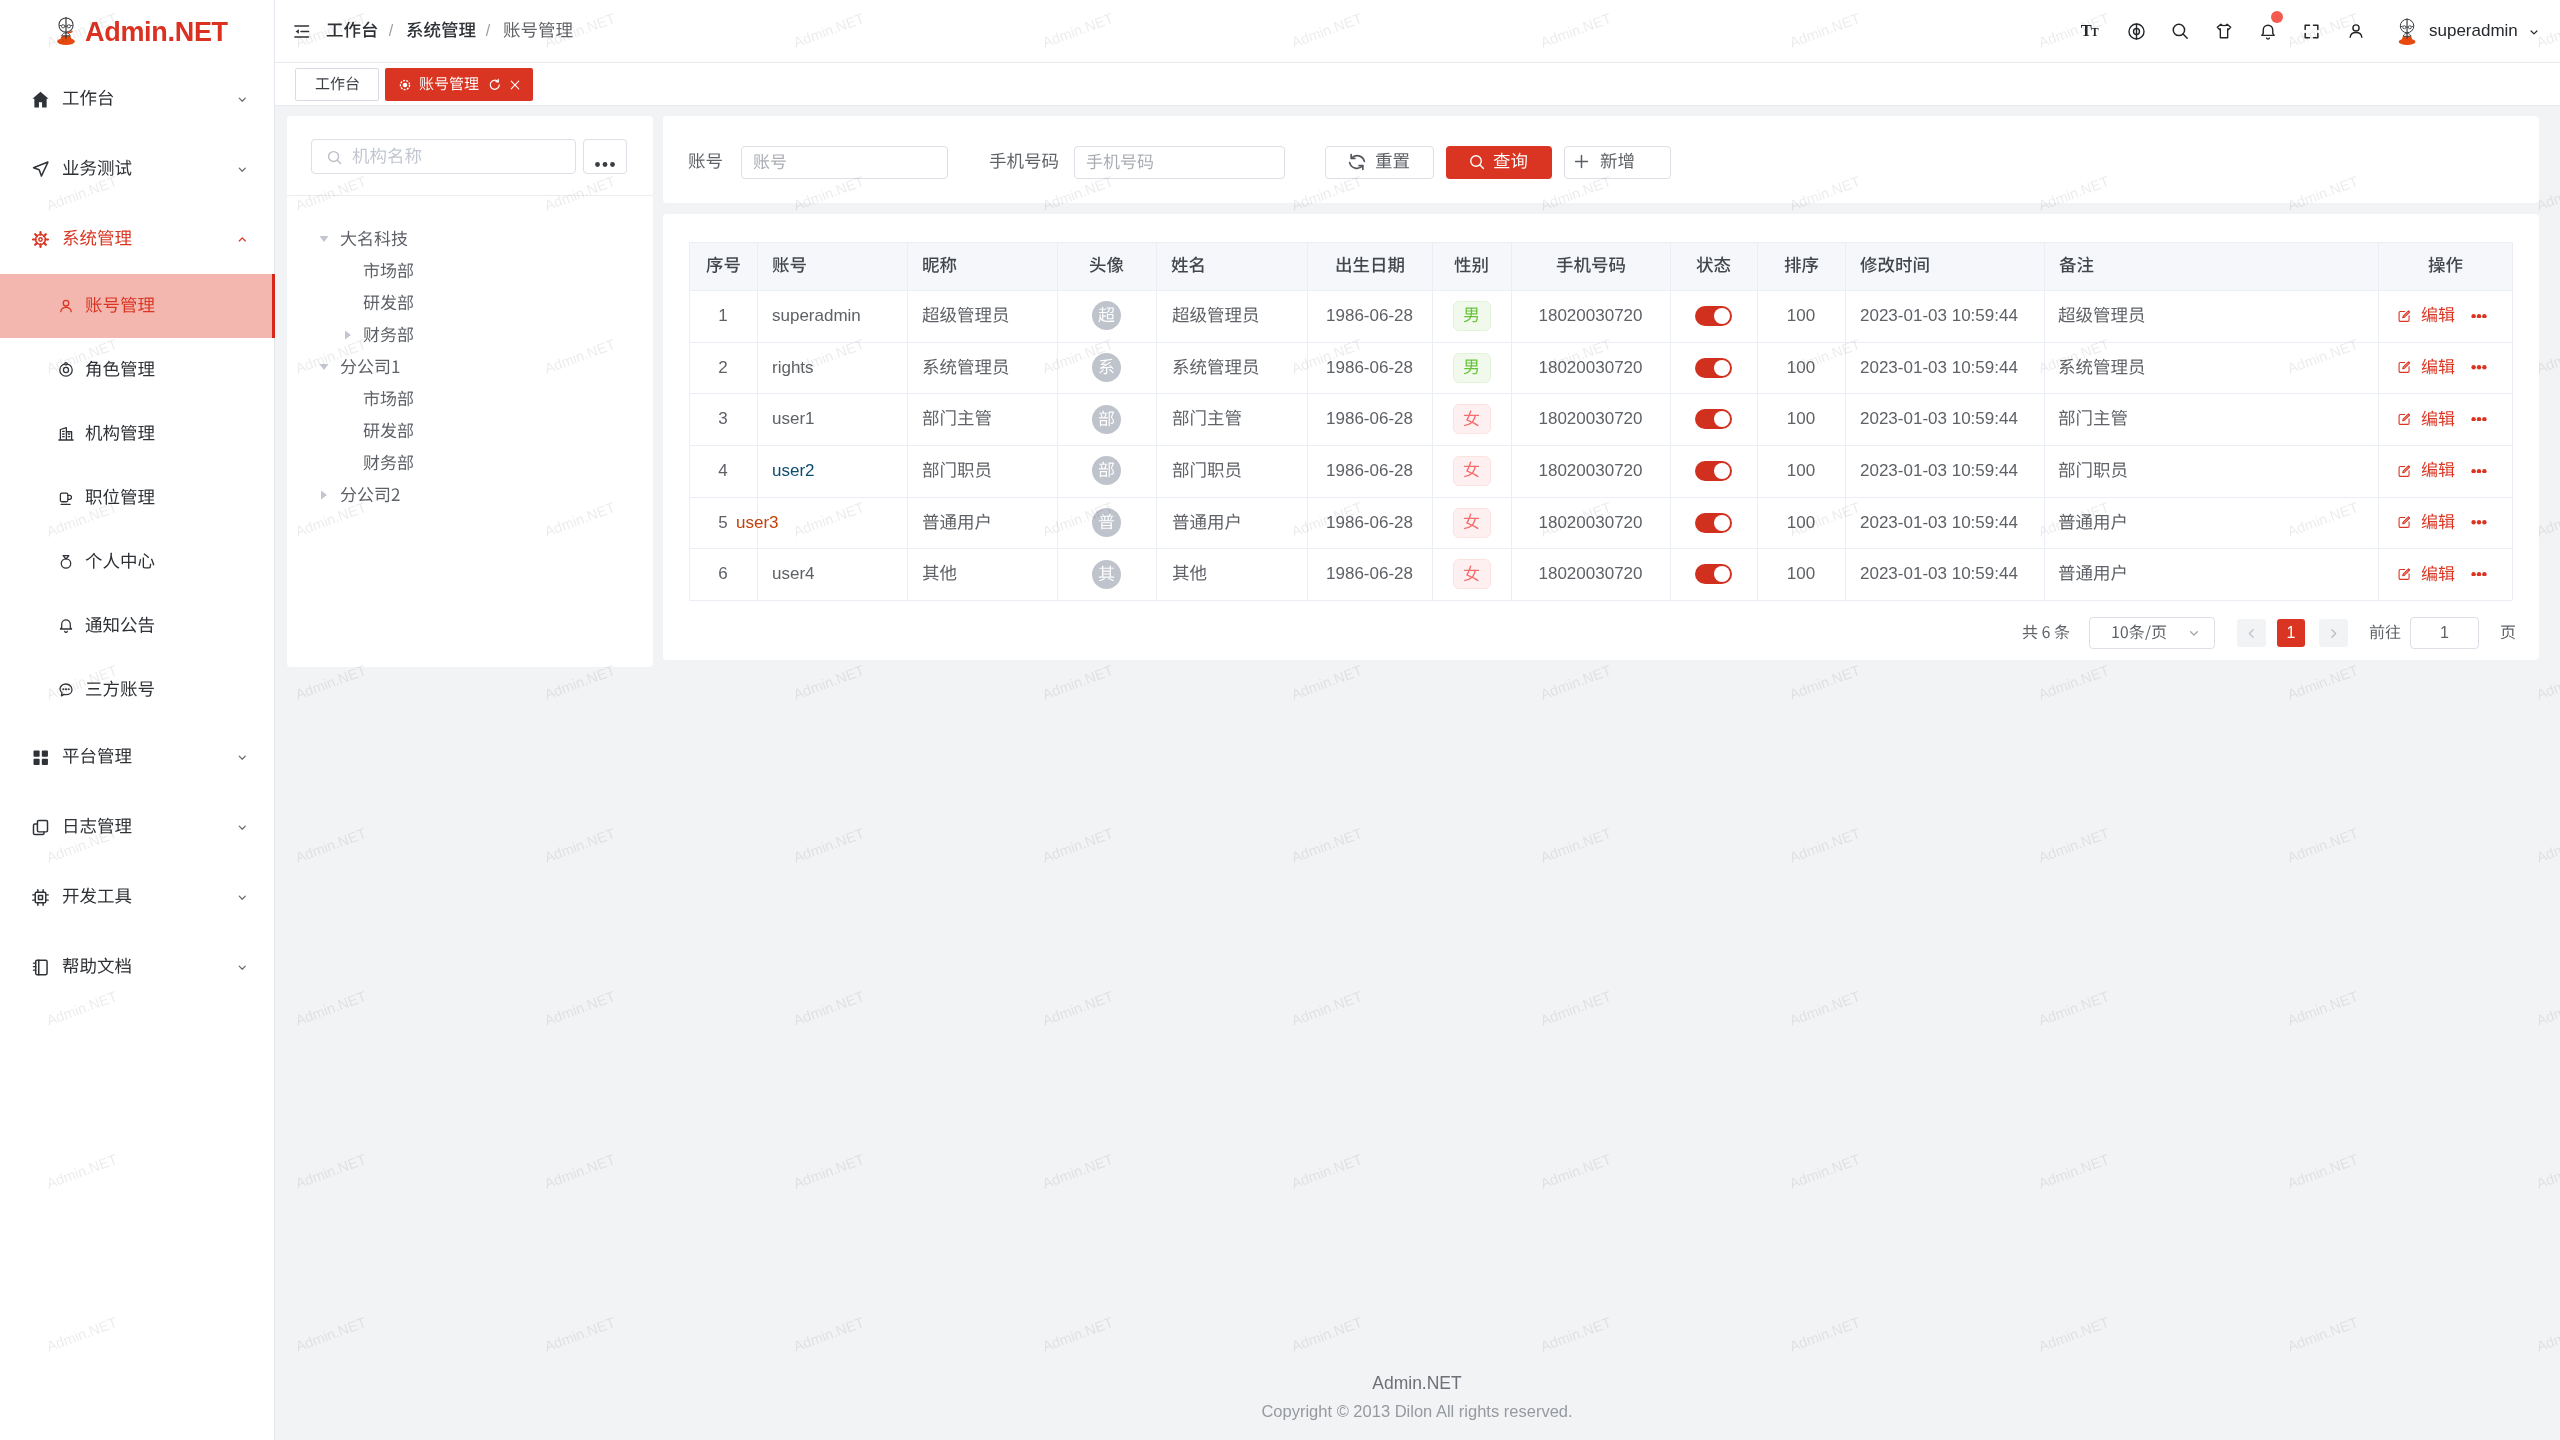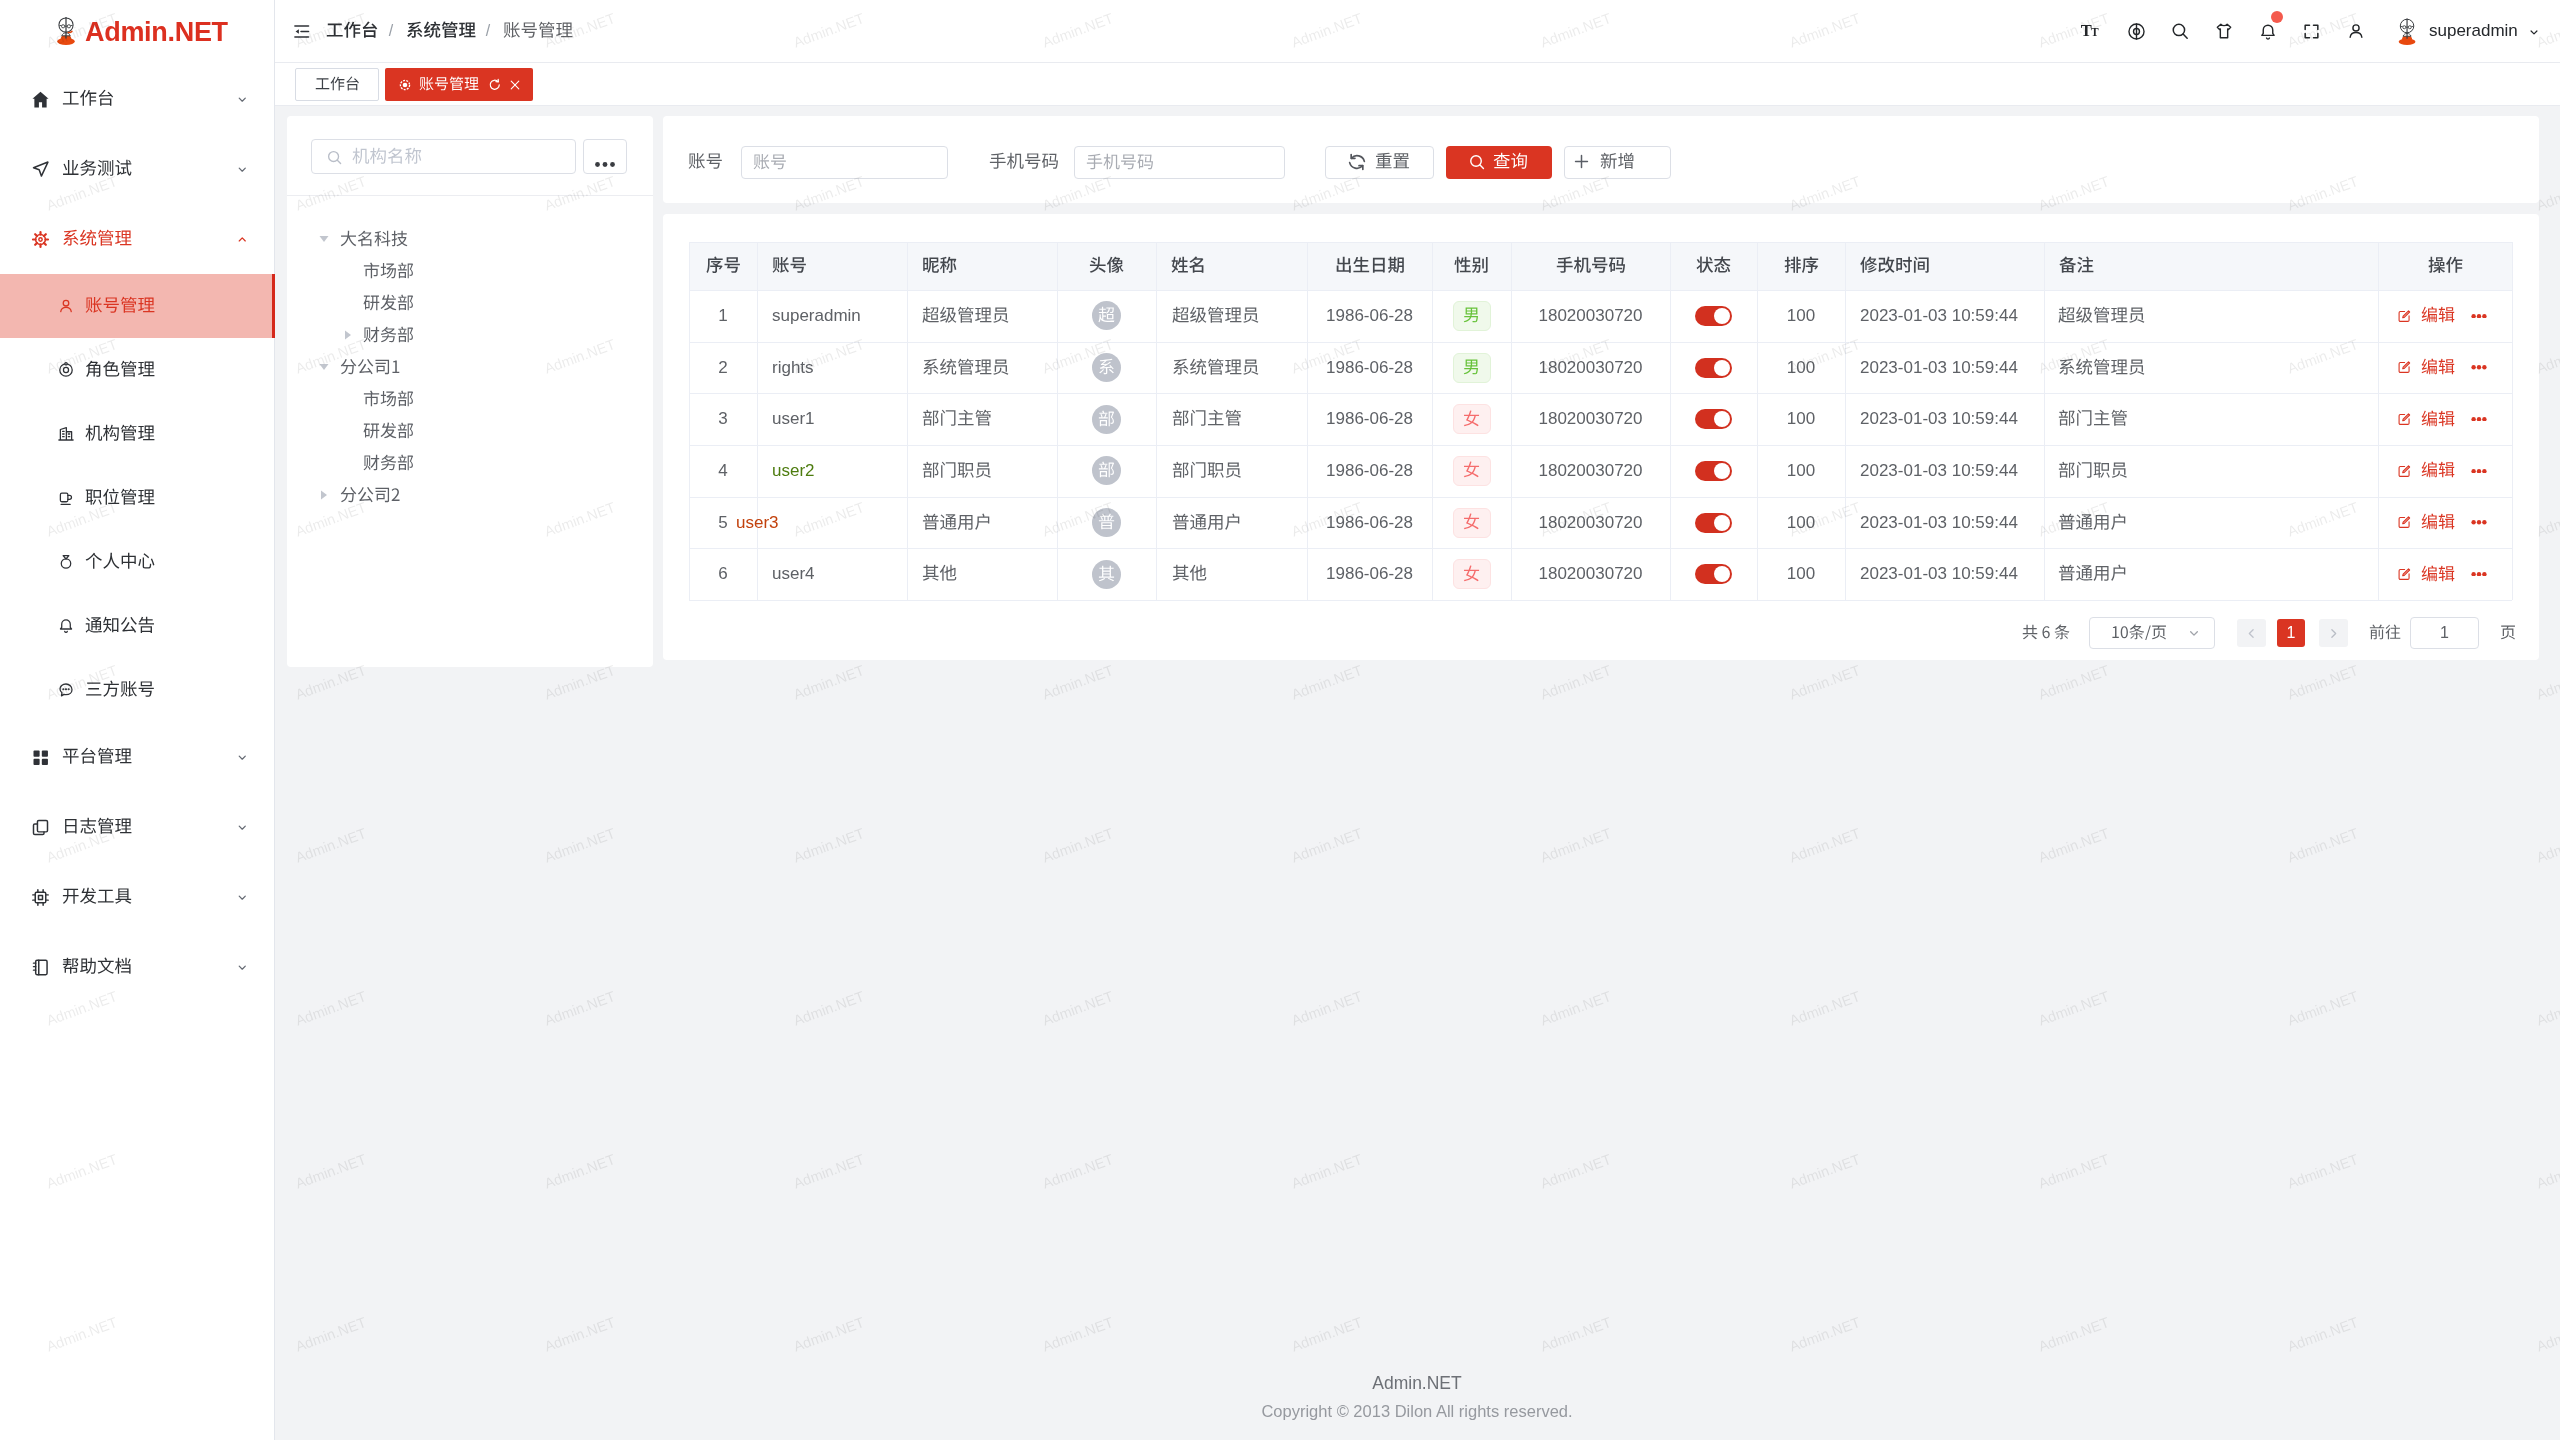--- a/index.html
+++ b/index.html
@@ -906,21 +906,21 @@
           <use href="#gR8F91" x="1000"></use>
         </g>
       </svg>
     </div>
     <svg class="abs" style="left:2470.5px;top:416.9px" width="16" height="4.6" viewBox="0 0 16 4.6">
       <circle cx="2.6" cy="2.3" r="2.2" fill="#da3522"></circle>
       <circle cx="8" cy="2.3" r="2.2" fill="#da3522"></circle>
       <circle cx="13.4" cy="2.3" r="2.2" fill="#da3522"></circle>
     </svg>
     <div class="abs" style="left:723.0px;top:470.84499999999997px;transform:translate(-50%,-50%);font:400 17px 'Liberation Sans',sans-serif;color:#5e6166;letter-spacing:0;white-space:nowrap">4</div>
-    <div class="abs" style="left:772px;top:470.84499999999997px;transform:translateY(-50%);font:400 17px 'Liberation Sans',sans-serif;color:#4d7c0f;letter-spacing:0;white-space:nowrap">user2</div>
+    <div class="abs" style="left:772px;top:470.84499999999997px;transform:translateY(-50%);font:400 17px 'Liberation Sans',sans-serif;color:#0c4a6e;letter-spacing:0;white-space:nowrap">user2</div>
     <div class="abs" style="left:922.0px;top:461.1px">
       <svg width="70.0" height="17.5" viewBox="0 -880 4000 1000" style="display:block" fill="#5e6166">
         <g transform="scale(1,-1)">
           <use href="#gR90E8"></use>
           <use href="#gR95E8" x="1000"></use>
           <use href="#gR804C" x="2000"></use>
           <use href="#gR5458" x="3000"></use>
         </g>
       </svg>
     </div>

